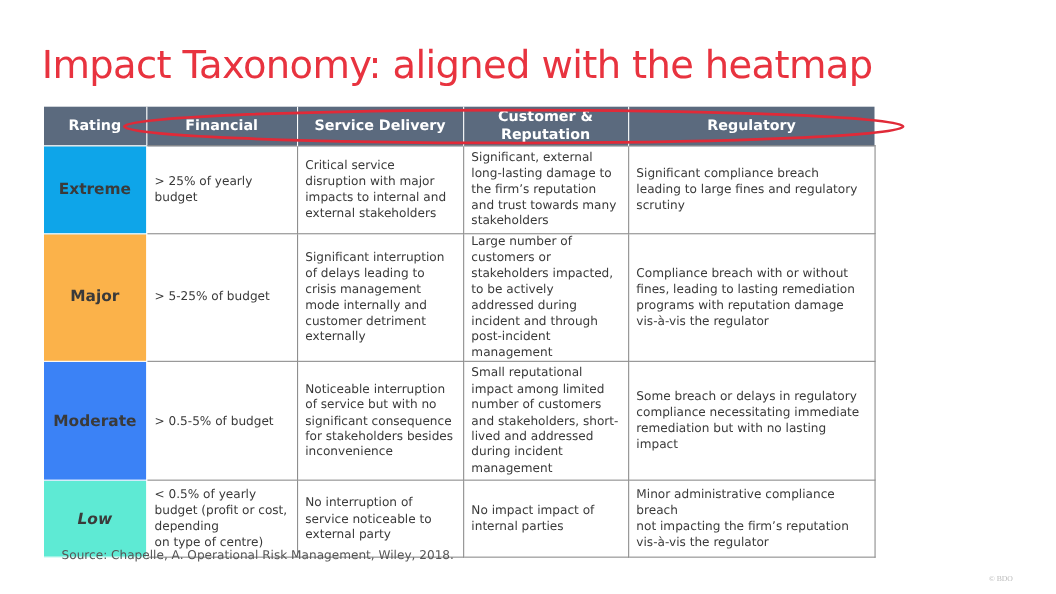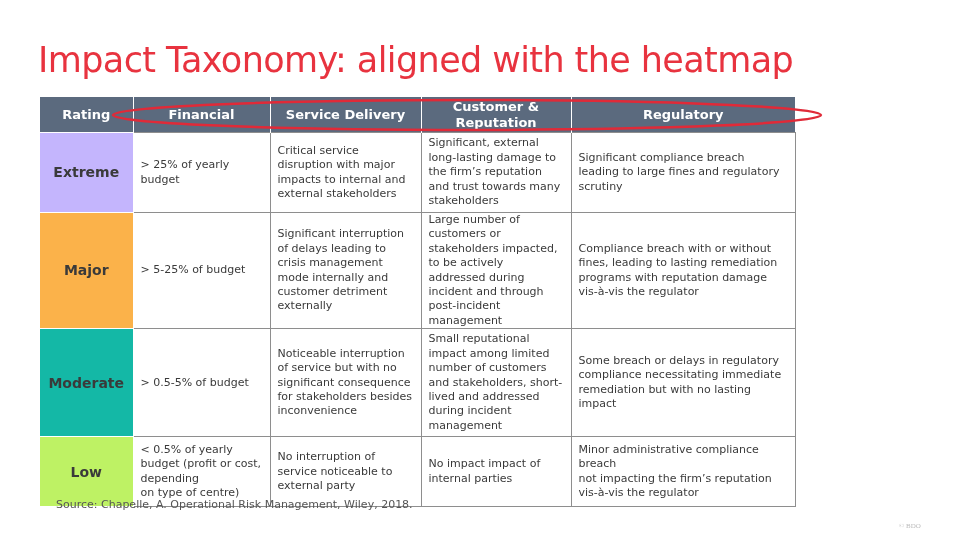--- a/index.html
+++ b/index.html
@@ -6,24 +6,24 @@
   body { width:960px; height:540px; background:#ffffff; position:relative; overflow:hidden;
          font-family:"DejaVu Sans", sans-serif; }
   .title { position:absolute; left:38px; top:40px; font-size:35px; color:#e8333f;
            font-family:"DejaVu Sans", sans-serif; letter-spacing:-0.6px; font-weight:normal; }
   table.tax { position:absolute; left:40px; top:97px; border-collapse:collapse; width:755px; table-layout:fixed; }
   table.tax th { background:#5b6a7e; color:#ffffff; font-size:13px; font-weight:bold; height:35px; padding:0 4px;
                  border-left:1px solid #ffffff; text-align:center; line-height:16px; }
   table.tax th:first-child { border-left:none; }
   table.tax td { border:1px solid #8e8e8e; font-size:11px; color:#3a3a3a; vertical-align:middle; padding:0 7px; line-height:14.4px; }
   table.tax td.rating { font-size:14px; font-weight:bold; text-align:center; border-color:#ffffff; border-left:none; }
-  .ext { background:#c4b5fd; color:#ffffff; }
+  .ext { background:#0ea5e9; color:#ffffff; }
   .maj { background:#fbb24a; color:#3c3228;margin-top:12px; }
-  .mod { background:#14b8a6; color:#3c3228; }
-  .low { background:#bef264; color:#ffffff; }
+  .mod { background:#3b82f6; color:#3c3228; }
+  .low { background:#5eead4; color:#ffffff;font-style:italic; }
   .src { position:absolute; left:56px; top:498px; font-size:11px; color:#555; }
   .copy { position:absolute; left:899px; top:522px; font-size:7px; color:#bbbbbb;font-family:Liberation Serif, serif; }
   .ellipse { position:absolute; left:0; top:0; pointer-events:none; }
   .wrap { white-space:pre-line;margin-top:45px; }
 </style>
 </head>
 <body>
 
 <div class="title">Impact Taxonomy: aligned with the heatmap</div>
 

